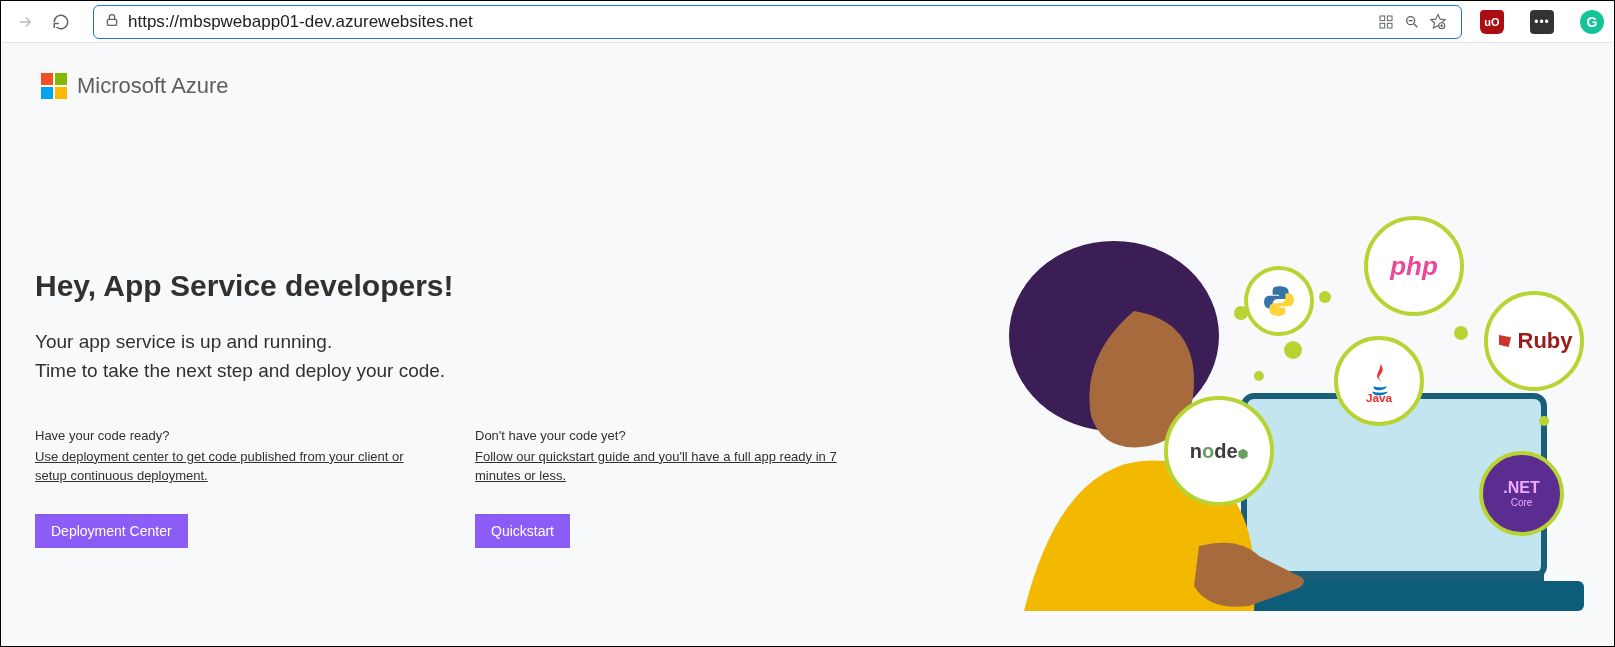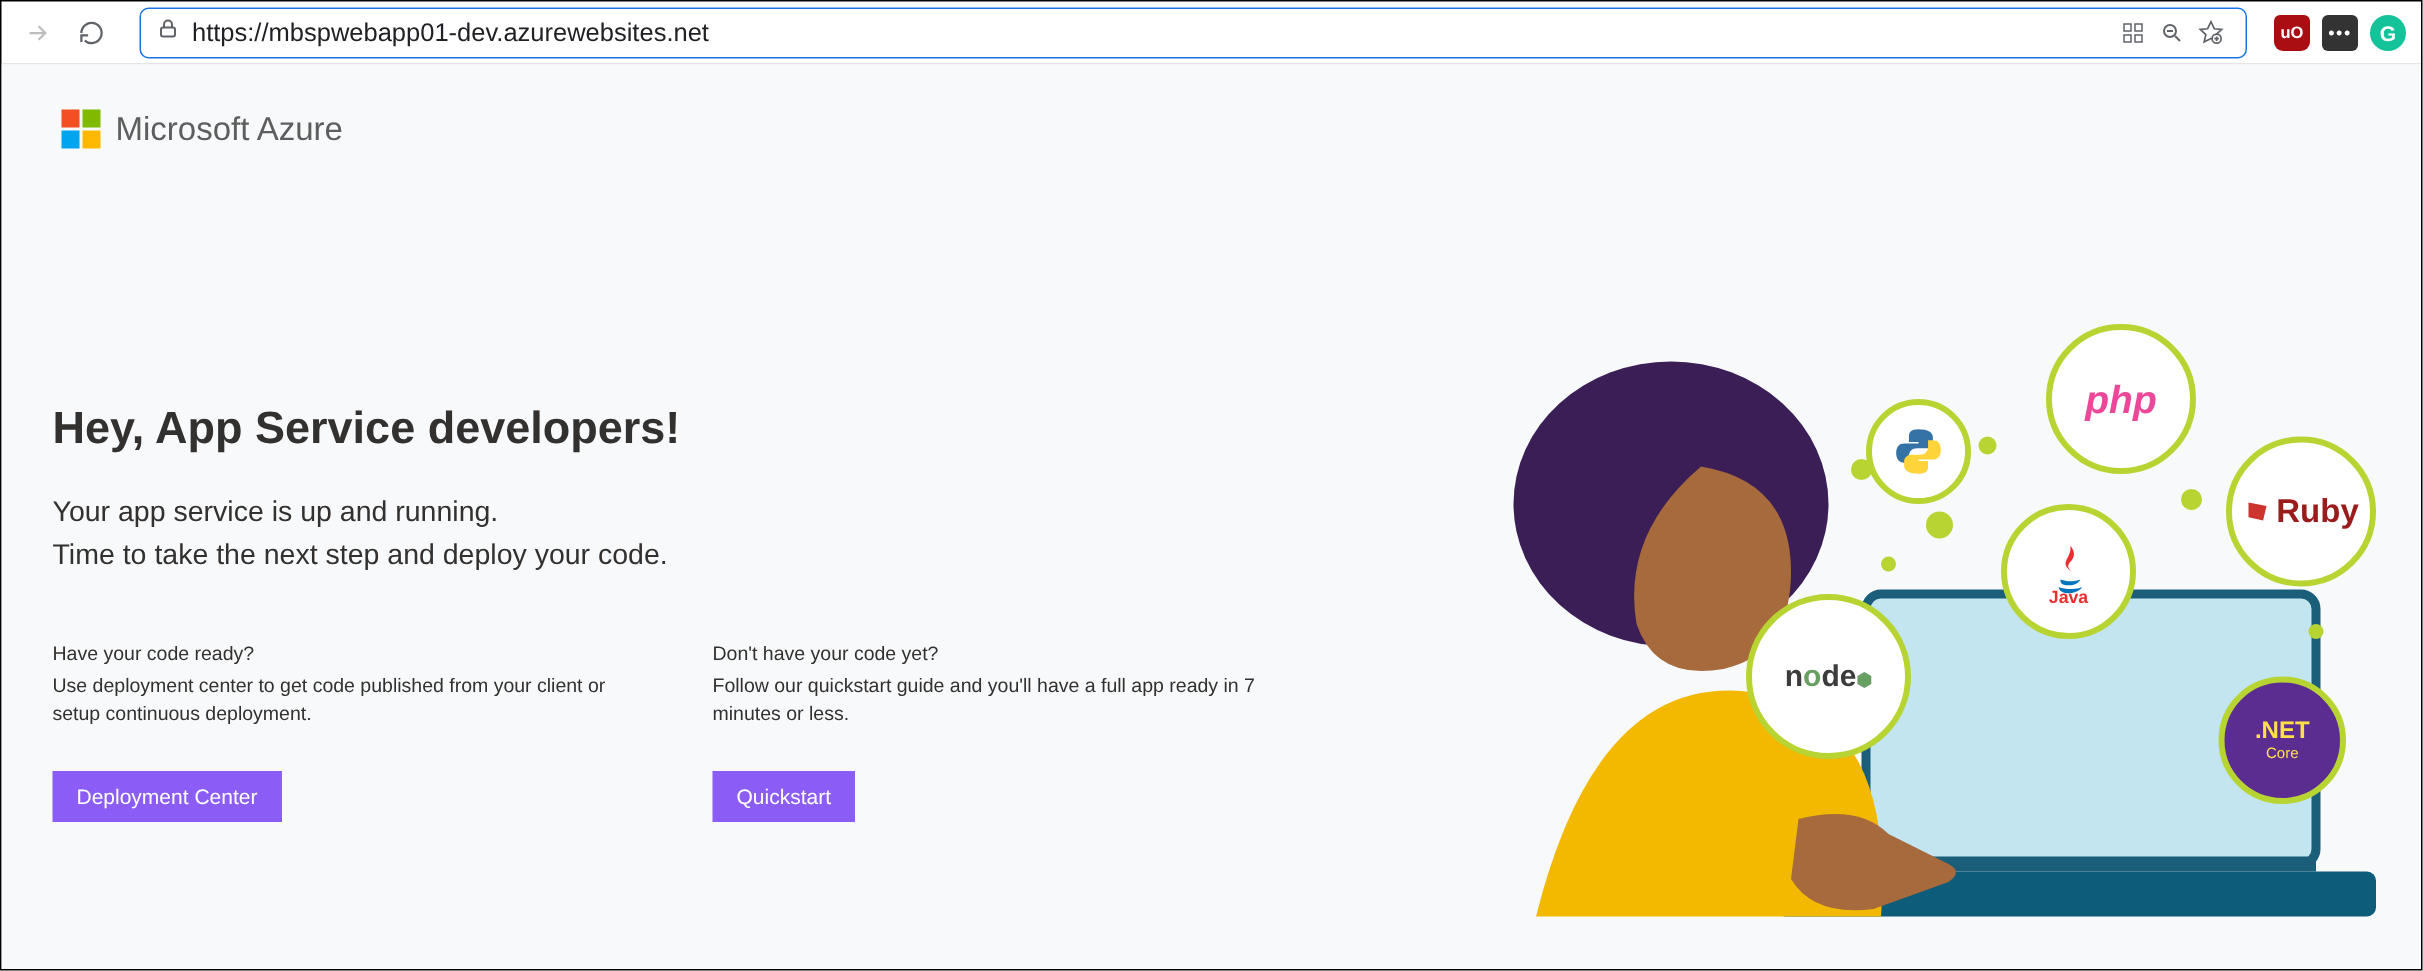--- a/index.html
+++ b/index.html
@@ -45,21 +45,21 @@
   }
   .url-text {
     flex: 1;
     font-size: 17px;
     color: #202124;
     font-family: Arial, sans-serif;
   }
   .right-icons {
     display: flex;
     align-items: center;
-    gap: 8px;
+    gap: 26px;
     margin-left: 6px;
   }
   .toolbar-icon {
     width: 26px; height: 26px;
     display: flex; align-items: center; justify-content: center;
     color: #5f6368;
   }
   .ext-shield {
     width: 24px; height: 24px;
     background: #ab0e12;
@@ -140,20 +140,21 @@
   .col { max-width: 370px; }
   .col .q {
     font-size: 13px;
     color: #323130;
     margin-bottom: 4px;
   }
   .col .d {
     font-size: 13px;
     color: #323130;
     line-height: 1.5;
+    text-decoration: underline;
   }
   .btn {
     display: inline-block;
     margin-top: 28px;
     background: #8b5cf6;
     color: #ffffff;
     border: none;
     padding: 9px 16px;
     font-size: 14px;
     cursor: pointer;
@@ -312,19 +313,19 @@
     <div class="bubble" style="width:90px;height:90px;left:350px;top:120px;">
       <svg width="42" height="42" viewBox="0 0 32 32">
           <path d="M12 20c5 2 10 0 10 0s-1 3-6 3-4-3-4-3zM11 24c6 2 12 0 12 0s-2 3-7 3-5-3-5-3z" fill="#0074BD"></path>
           <path d="M17 3s4 4 0 8c-3 3 1 5 1 5s-5-2-3-6c2-4 2-4 2-7z" fill="#EA2D2E"></path>
           <text x="16" y="32" font-size="9" text-anchor="middle" fill="#EA2D2E" font-family="Arial">Java</text>
         </svg>
     </div>
     <div class="bubble" style="width:110px;height:110px;left:180px;top:180px;font-size:20px;color:#3c3c3c;">
       <span>n<span style="color:#689f63">o</span>de<span style="font-size:12px;color:#689f63">⬢</span></span>
     </div>
-    <div class="bubble" style="width:85px;height:85px;left:495px;top:235px;background:#5c2d91;border-color:#b7d432;flex-direction:column;color:#fde047;font-size:16px;">
+    <div class="bubble" style="width:85px;height:85px;left:495px;top:235px;background:#5c2d91;border-color:#b7d432;flex-direction:column;color:#f0abfc;font-size:16px;">
       <span>.NET</span>
         <span style="font-size:10px;font-weight:400">Core</span>
     </div>
   </div>
 
 </div>
 
 </body></html>

